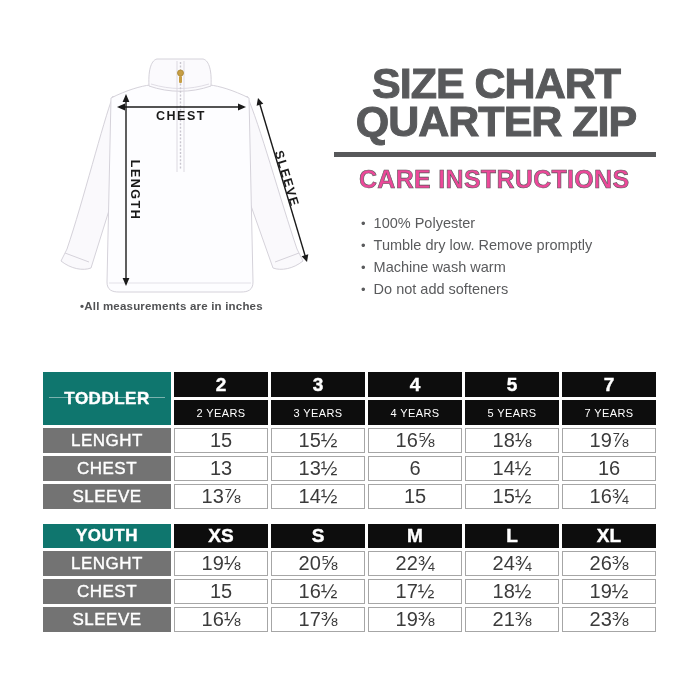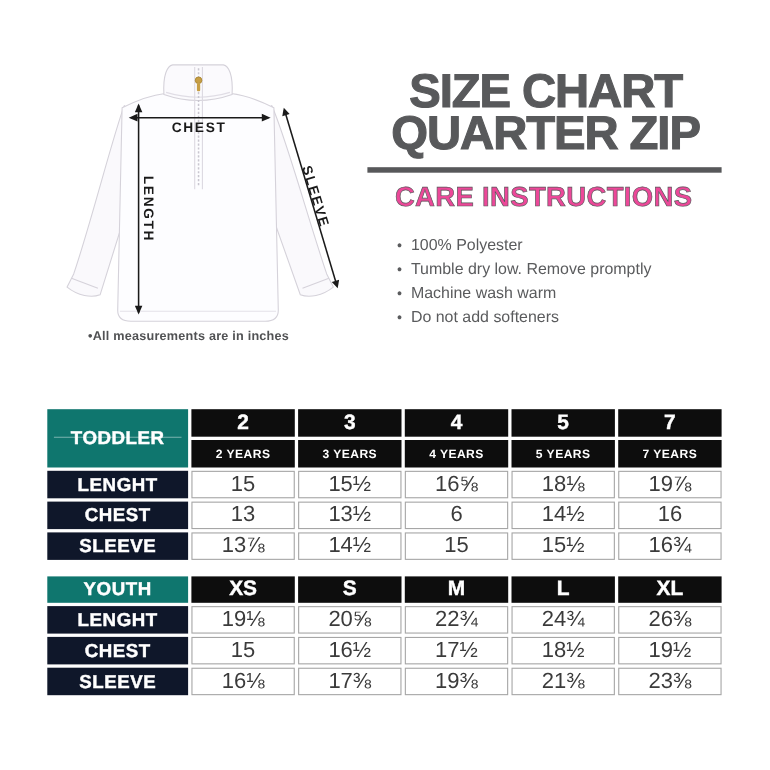--- a/index.html
+++ b/index.html
@@ -29,22 +29,22 @@
   .t-toddler{top:372px;grid-template-rows:25px 25px 25px 25px 25px;}
   .t-youth{top:524px;grid-template-rows:24px 25px 25px 25px;border-radius:10px;}
   .cell{display:flex;align-items:center;justify-content:center;}
   .c-group{background:#0f766e;color:#fff;font-weight:bold;font-size:17px;
            letter-spacing:.5px;position:relative;-webkit-text-stroke:.4px #fff;}
   .c-group .split{position:absolute;left:6px;right:6px;top:25px;
                   border-top:1px solid rgba(255,255,255,.45);}
   .span2{grid-row:1/3;}
   .c-size{background:#0d0d0d;color:#fff;font-weight:bold;font-size:19px;
           -webkit-text-stroke:.4px #fff;}
-  .c-age{background:#0d0d0d;color:#fff;font-weight:bold;font-size:11px;letter-spacing:.4px;}
-  .c-label{background:#0f172a;color:#fff;font-weight:bold;font-size:17px;
+  .c-age{background:#0d0d0d;color:#fff;font-weight:normal;font-size:11px;letter-spacing:.4px;}
+  .c-label{background:#737373;color:#fff;font-weight:normal;font-size:17px;
            letter-spacing:.5px;-webkit-text-stroke:.4px #fff;}
   .c-val{background:#fff;border:1px solid #a6a6a6;color:#3b3b3b;font-size:20px;}
 
   
   .mlabel{font-family:"Liberation Sans",sans-serif;font-weight:bold;font-size:12.5px;
           fill:#1a1a1a;letter-spacing:1.5px;}
 </style>
 </head>
 <body>
 

